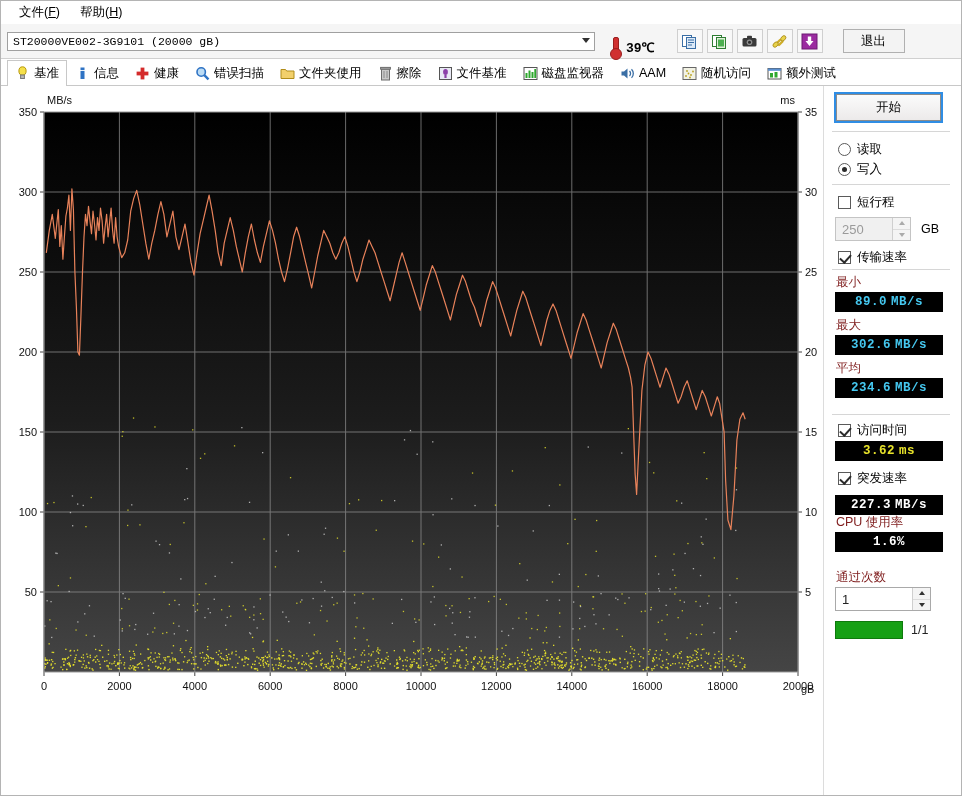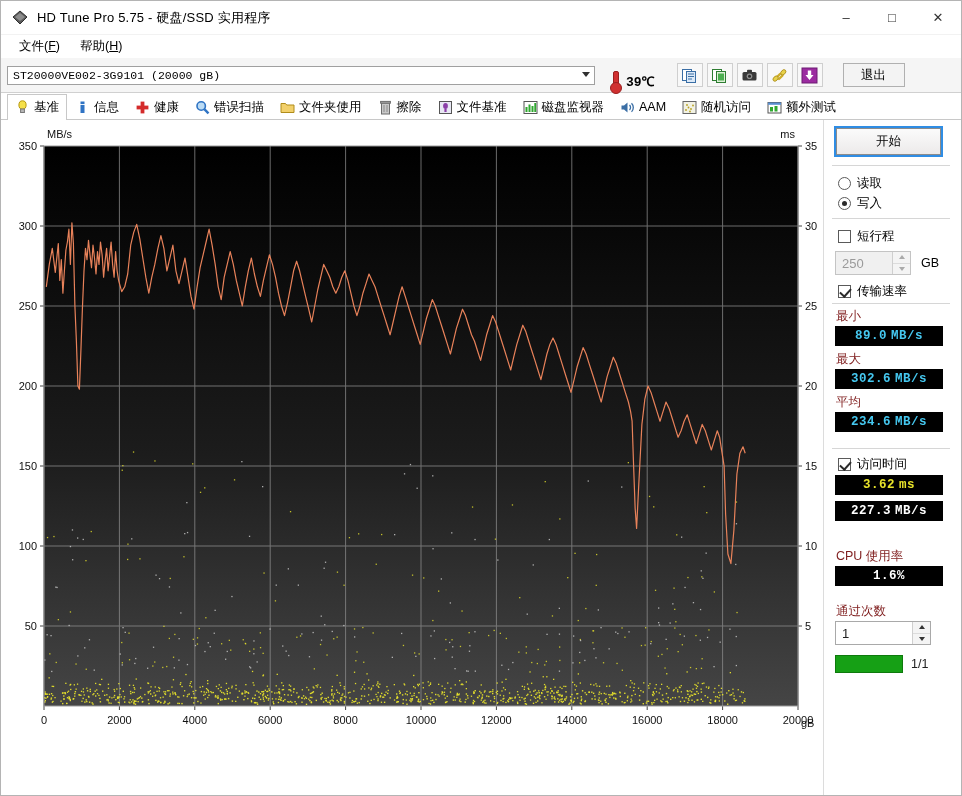--- a/index.html
+++ b/index.html
@@ -104,34 +104,20 @@
   .progwrap{position:absolute;display:flex;align-items:center;gap:8px;}
   .progbar{width:68px;height:18px;background:#16a015;border:1px solid #0e7a0d;box-sizing:border-box;}
   .progtxt{font-size:12.5px;color:#222;}
   .gb-label{position:absolute;font-size:12.5px;}
 </style>
 </head>
 <body>
 
 <div class="window">
 
-  <div class="titlebar">
-    <span class="title-icon">
-      <svg width="18" height="18" viewBox="0 0 18 18">
-        <polygon points="9,2 16,8 9,15 2,8" fill="#5b5b5b" stroke="#2e2e2e" stroke-width="1"></polygon>
-        <polygon points="9,4 14,8 9,12 4,8" fill="#8d8d8d"></polygon>
-      </svg>
-    </span>
-    <span class="title-text">HD Tune Pro 5.75 - 硬盘/SSD 实用程序</span>
-    <div class="win-btns">
-      <div class="win-btn">–</div>
-      <div class="win-btn">□</div>
-      <div class="win-btn close">✕</div>
-    </div>
-  </div>
 
   <div class="menubar">
     <div class="menu-item"><span>文件</span>(<u>F</u>)</div>
     <div class="menu-item"><span>帮助</span>(<u>H</u>)</div>
   </div>
 
   <div class="toolbar">
     <div class="drive-select">
       <span>ST20000VE002-3G9101  (20000 gB)</span>
       <span class="drive-arrow"></span>
@@ -1774,21 +1760,21 @@
       </div>
       <div class="lcd yellow" style="left:11px;top:355px;">
         <span class="num">3.62</span>
         <span class="unit">ms</span>
       </div>
 
       <div class="row" style="left:14px;top:384px;">
         <span class="cbox on"></span>
         <span>突发速率</span>
       </div>
-      <div class="lcd white" style="left:11px;top:381px;">
+      <div class="lcd white" style="left:11px;top:409px;">
         <span class="num">227.3</span>
         <span class="unit">MB/s</span>
       </div>
 
       <span class="lcdlabel" style="left:12px;top:428px;">CPU 使用率</span>
       <div class="lcd white" style="left:11px;top:446px;">
         <span class="num">1.6%</span>
       </div>
 
       <span class="lcdlabel" style="left:12px;top:483px;">通过次数</span>

